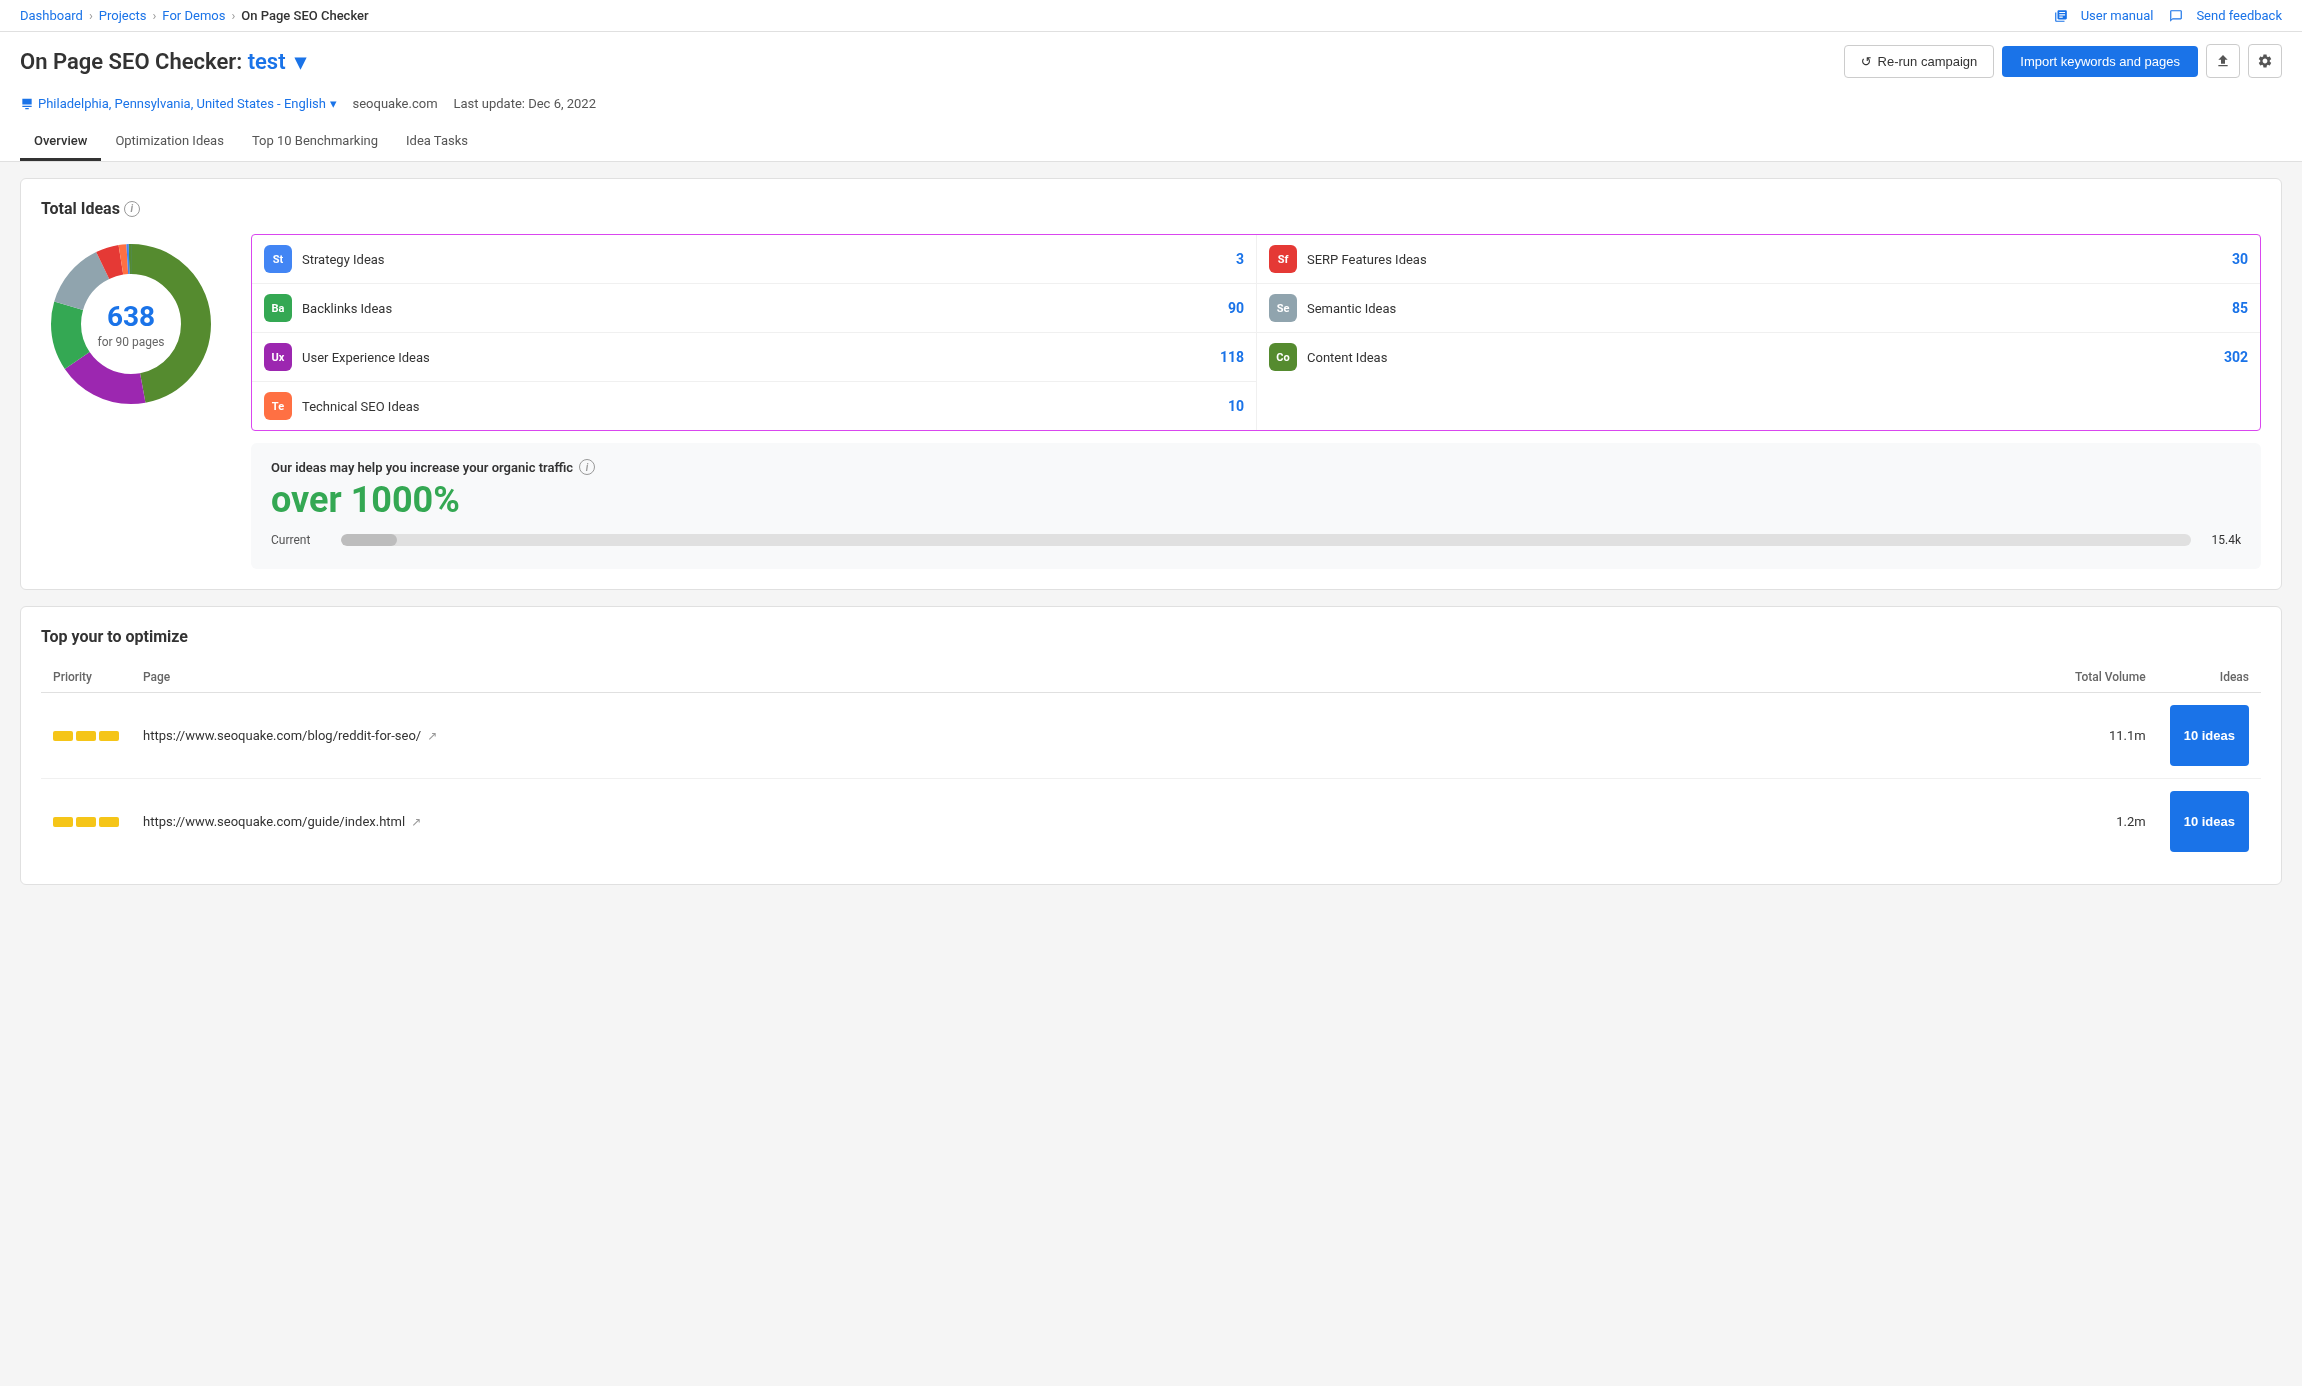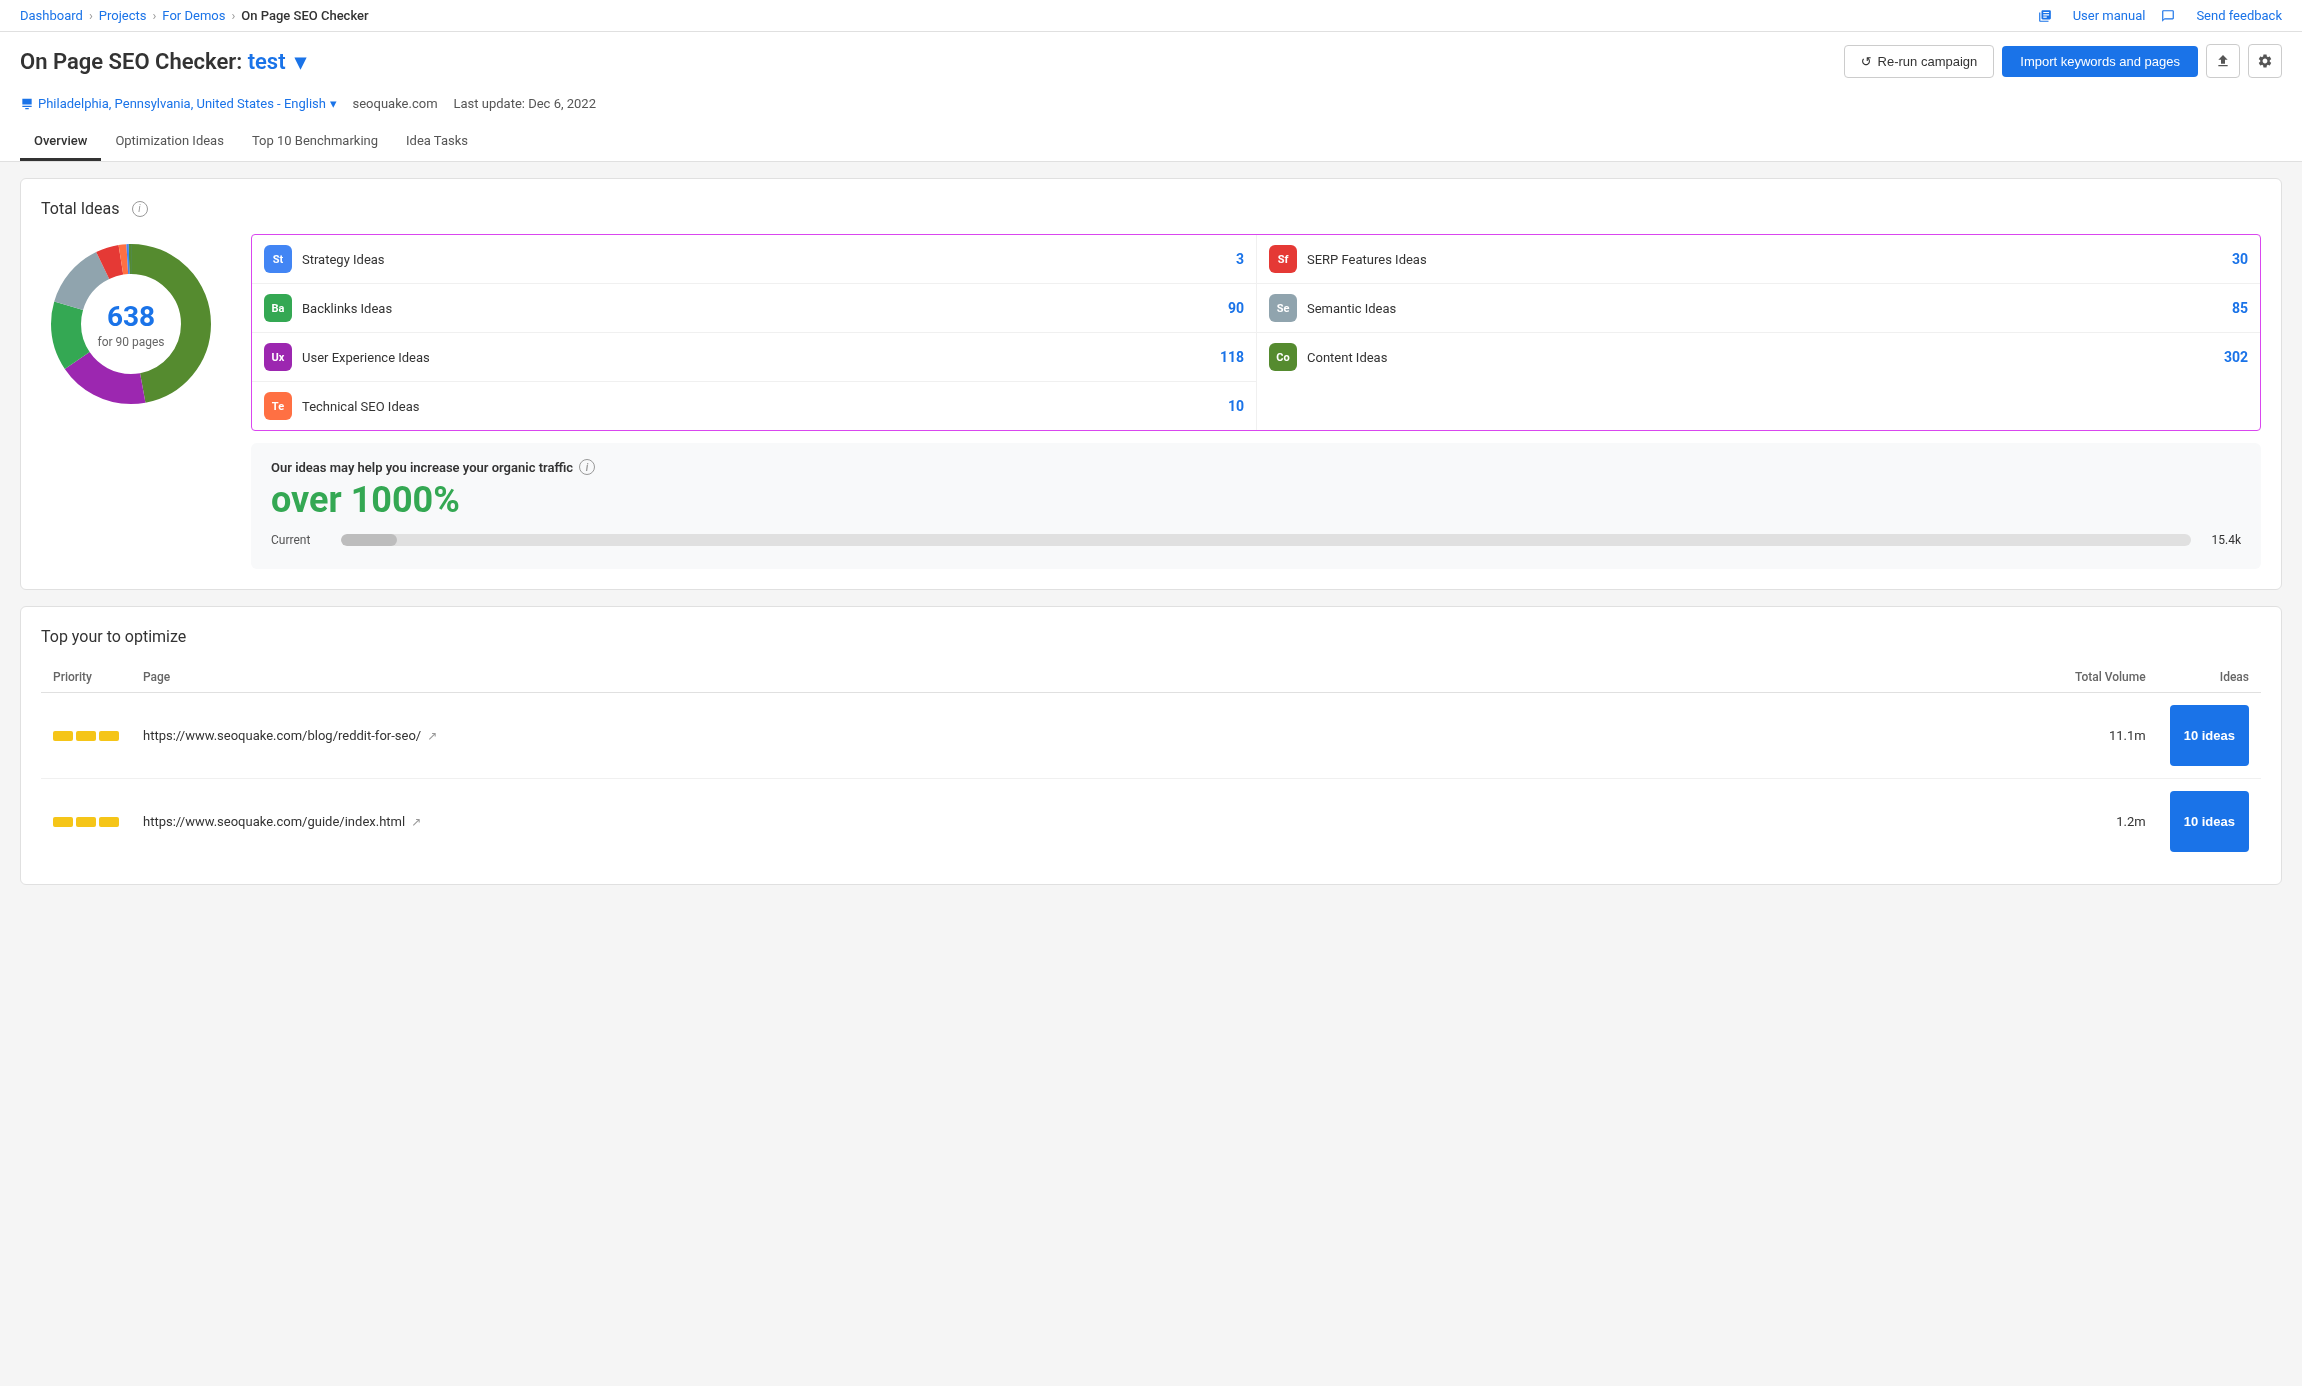--- a/index.html
+++ b/index.html
@@ -4,21 +4,21 @@
   <style>
     * { box-sizing: border-box; margin: 0; padding: 0; }
     body { font-family: -apple-system, BlinkMacSystemFont, 'Segoe UI', Roboto, sans-serif; font-size: 14px; color: #333; background: #f5f5f5; }
     
     .top-bar { background: #fff; padding: 8px 20px; display: flex; justify-content: space-between; align-items: center; border-bottom: 1px solid #e0e0e0; }
     .breadcrumb { display: flex; align-items: center; gap: 6px; color: #666; font-size: 13px; }
     .breadcrumb span { color: #666; }
     .breadcrumb .separator { color: #999; }
     .breadcrumb .current { color: #333; font-weight: 500; }
     .top-actions { display: flex; align-items: center; gap: 16px; }
-    .top-link { display: flex; align-items: center; gap: 21px; color: #1a73e8; font-size: 13px; text-decoration: none; cursor: pointer; }
+    .top-link { display: flex; align-items: center; gap: 13px; color: #1a73e8; font-size: 13px; text-decoration: none; cursor: pointer; }
     
     .header { background: #fff; padding: 12px 20px 0; border-bottom: 1px solid #e0e0e0; }
     .header-top { display: flex; justify-content: space-between; align-items: center; margin-bottom: 10px; }
     .page-title { font-size: 22px; font-weight: 600; color: #333; }
     .page-title .highlight { color: #1a73e8; }
     .dropdown-arrow { color: #1a73e8; margin-left: 4px; }
     
     .header-actions { display: flex; align-items: center; gap: 8px; }
     .btn-rerun { display: flex; align-items: center; gap: 6px; padding: 8px 16px; border: 1px solid #ccc; border-radius: 4px; background: #fff; color: #333; cursor: pointer; font-size: 13px; }
     .btn-import { display: flex; align-items: center; gap: 6px; padding: 8px 18px; border: none; border-radius: 4px; background: #1a73e8; color: #fff; cursor: pointer; font-size: 13px; font-weight: 500; }
@@ -29,21 +29,21 @@
     .domain { color: #555; }
     .last-update { color: #555; }
     
     .nav-tabs { display: flex; gap: 0; border-bottom: none; margin-top: 4px; }
     .nav-tab { padding: 10px 14px; font-size: 13px; color: #555; cursor: pointer; border-bottom: 3px solid transparent; }
     .nav-tab.active { color: #333; font-weight: 500; border-bottom: 3px solid #333; }
     
     .main { padding: 16px 20px; }
     
     .card { background: #fff; border: 1px solid #e0e0e0; border-radius: 6px; padding: 20px; margin-bottom: 16px; }
-    .card-title { font-size: 16px; font-weight: 400; color: #333; display: flex; align-items: center; gap: 12px; margin-bottom: 16px; }
+    .card-title { font-size: 16px; font-weight: 700; color: #333; display: flex; align-items: center; gap: 4px; margin-bottom: 16px; }
     .info-icon { width: 16px; height: 16px; border-radius: 50%; border: 1px solid #999; display: inline-flex; align-items: center; justify-content: center; color: #999; font-size: 10px; font-style: italic; cursor: pointer; }
     
     .total-ideas-content { display: flex; gap: 30px; align-items: flex-start; }
     
     .donut-container { position: relative; width: 180px; height: 180px; flex-shrink: 0; }
     .donut-center { position: absolute; top: 50%; left: 50%; transform: translate(-50%, -50%); text-align: center; }
     .donut-number { font-size: 28px; font-weight: 700; color: #1a73e8; display: block; }
     .donut-sub { font-size: 12px; color: #666; }
     .idea-row { display: flex; align-items: center; gap: 10px; padding: 10px 12px; border-bottom: 1px solid #f0f0f0; }
     .idea-row:last-child { border-bottom: none; }

